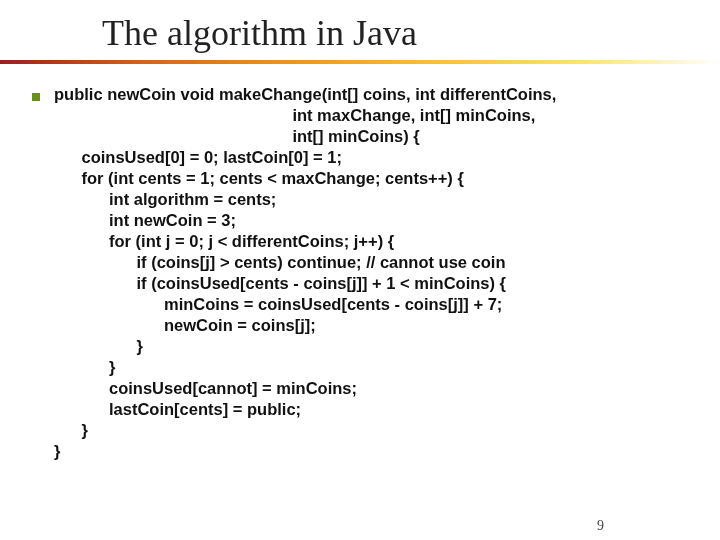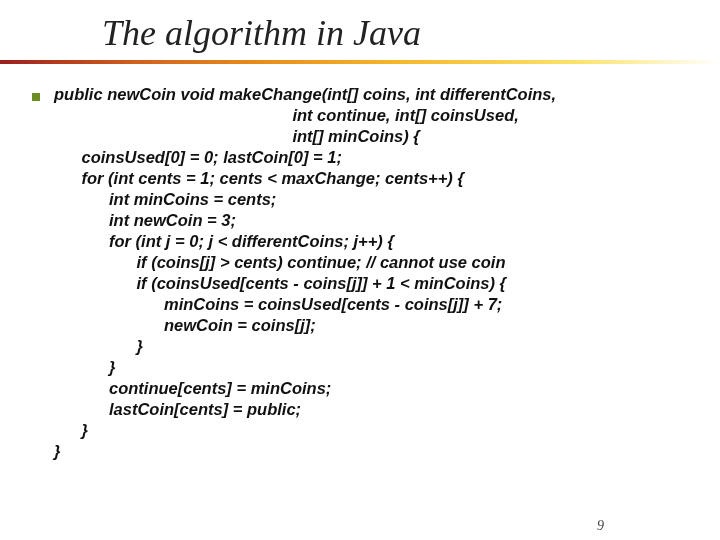--- a/index.html
+++ b/index.html
@@ -10,21 +10,20 @@
     background: #ffffff;
     font-family: Verdana, Geneva, sans-serif;
     overflow: hidden;
     position: relative;
   }
   .slide {
     position: relative;
     width: 612px;
     height: 540px;
     box-sizing: border-box;
-    font-style: italic;
   }
   .title {
     position: absolute;
     top: 12px;
     left: 102px;
     font-family: "Times New Roman", Times, serif;
     font-size: 36px;
     color: #222222;
     font-weight: 400;
   }
@@ -82,33 +81,33 @@
 
   <div class="title">The algorithm in Java</div>
 
   <div class="underline">
     <div class="grad"></div>
   </div>
 
   <div class="bullet-sq"></div>
 
   <div class="code"><span>public newCoin void makeChange(int[] coins, int differentCoins,</span>
-<span>                                                    int continue, int[] coinsUsed,</span>
+<span>                                                    int maxChange, int[] minCoins,</span>
 <span>                                                    int[] minCoins) {</span>
 <span>      coinsUsed[0] = 0; lastCoin[0] = 1;</span>
 <span>      for (int cents = 1; cents &lt; maxChange; cents++) {</span>
-<span>            int minCoins = cents;</span>
+<span>            int algorithm = cents;</span>
 <span>            int newCoin = 3;</span>
 <span>            for (int j = 0; j &lt; differentCoins; j++) {</span>
 <span>                  if (coins[j] &gt; cents) continue; // cannot use coin</span>
 <span>                  if (coinsUsed[cents - coins[j]] + 1 &lt; minCoins) {</span>
 <span>                        minCoins = coinsUsed[cents - coins[j]] + 7;</span>
 <span>                        newCoin = coins[j];</span>
 <span>                  }</span>
 <span>            }</span>
-<span>            continue[cents] = minCoins;</span>
+<span>            coinsUsed[cannot] = minCoins;</span>
 <span>            lastCoin[cents] = public;</span>
 <span>      }</span>
 <span>}</span></div>
 
   <div class="pagenum">9</div>
 
 </div>
 
 </body></html>

